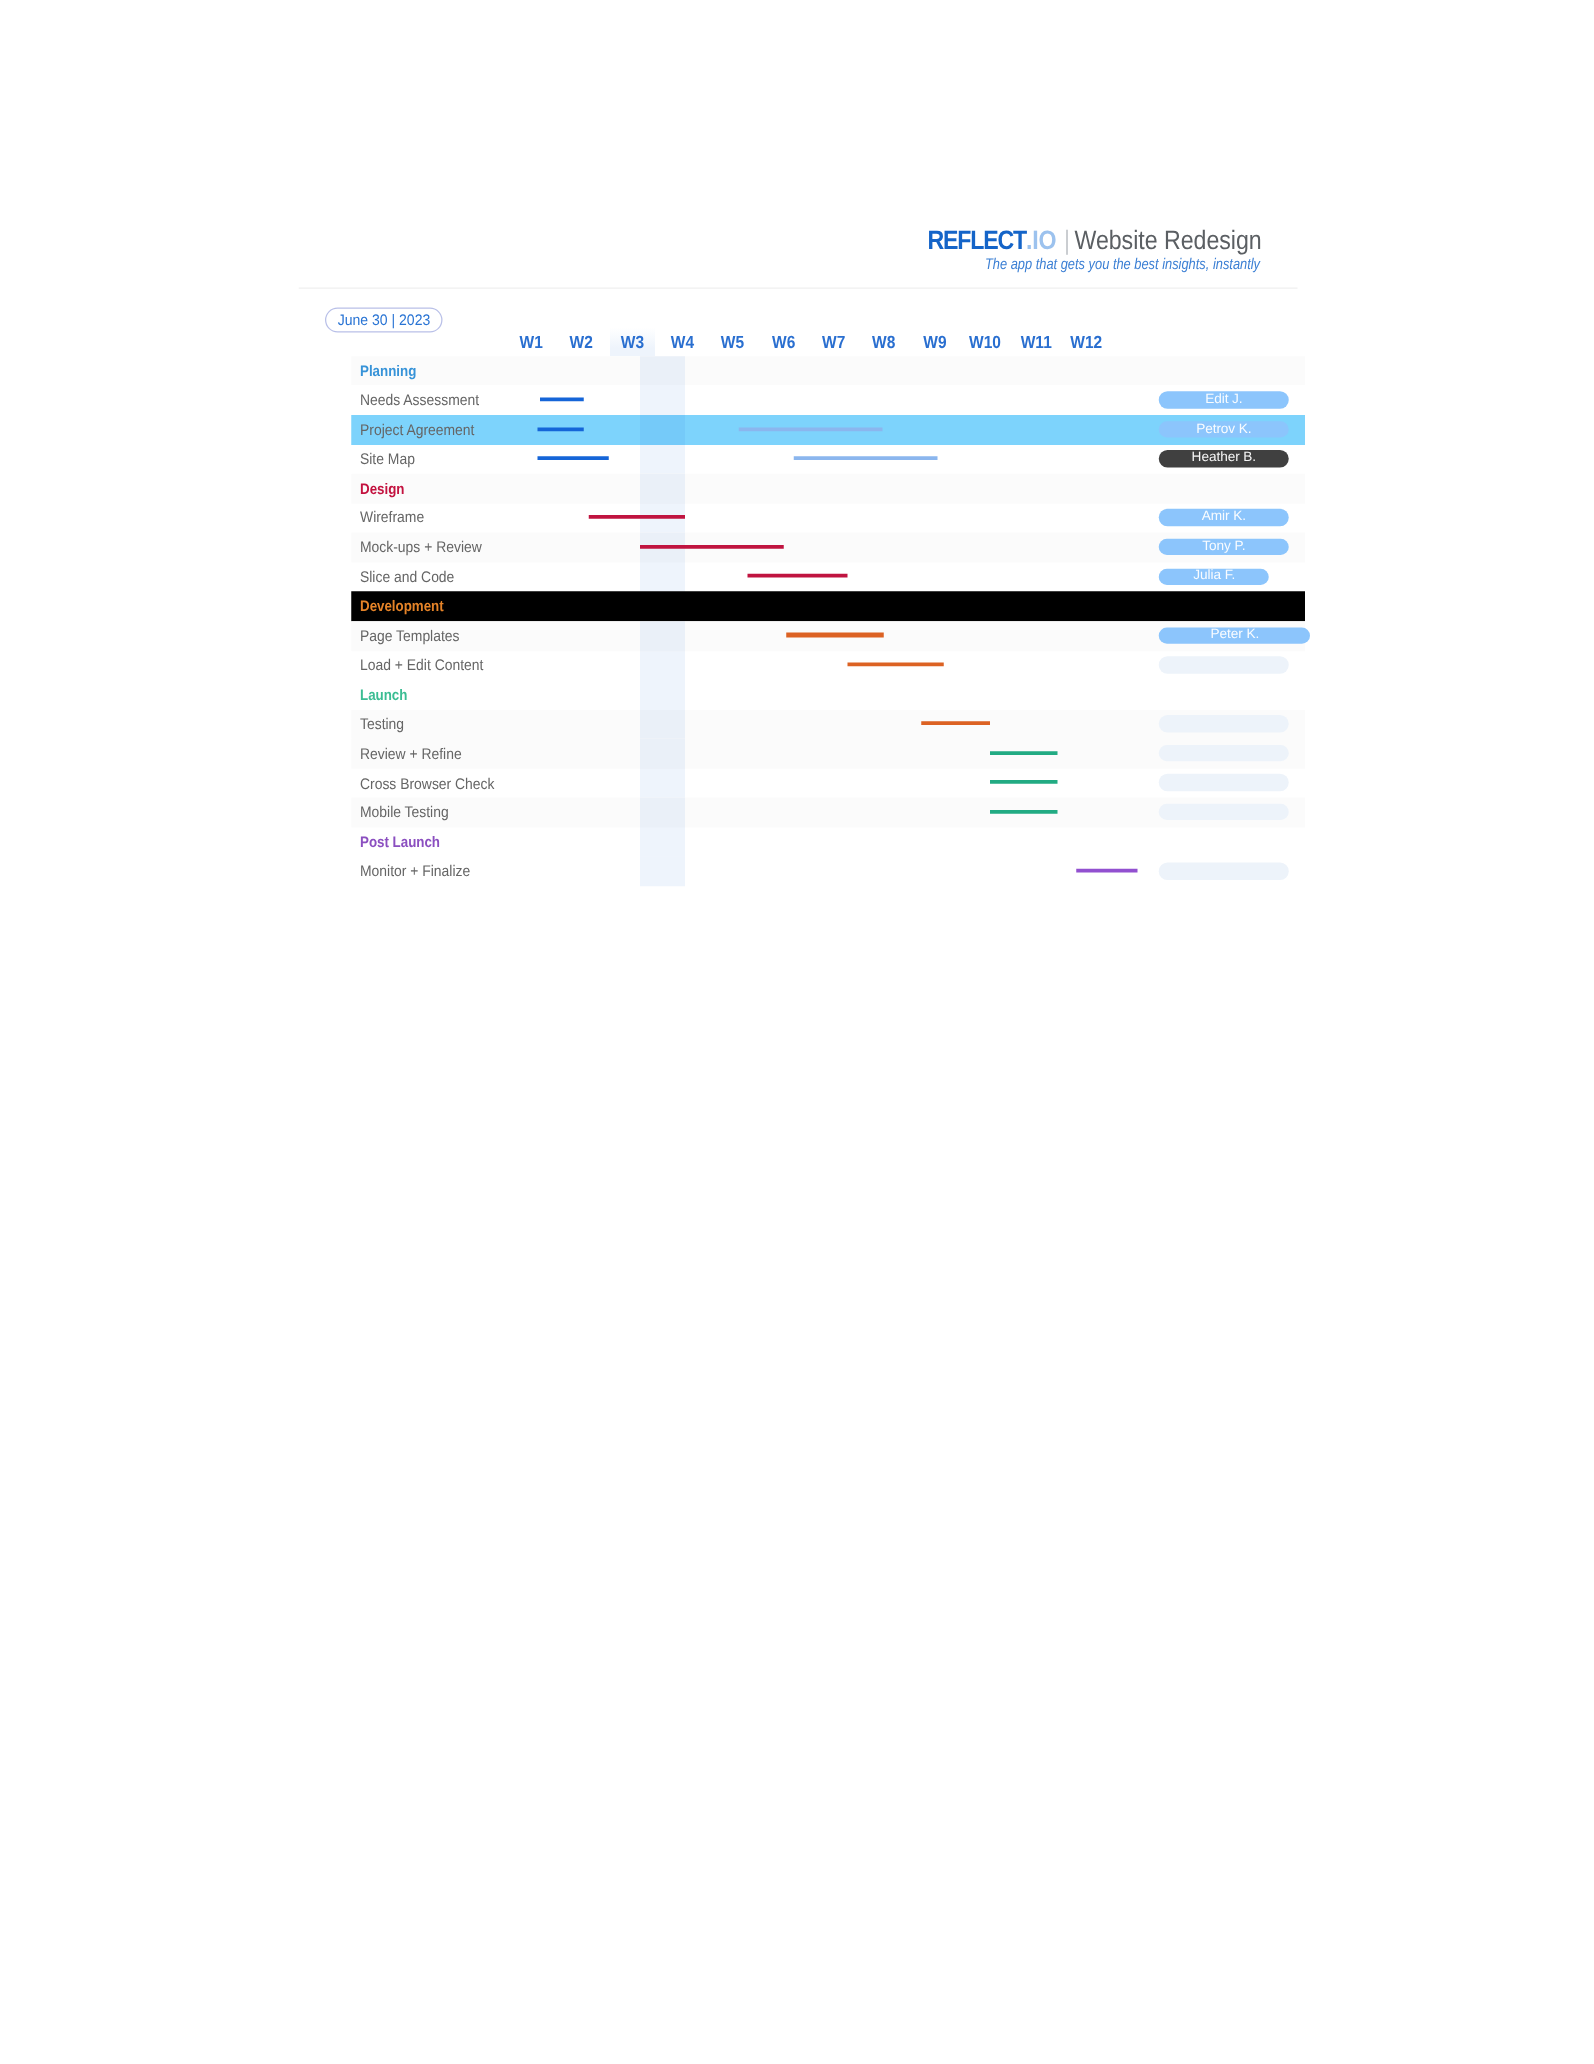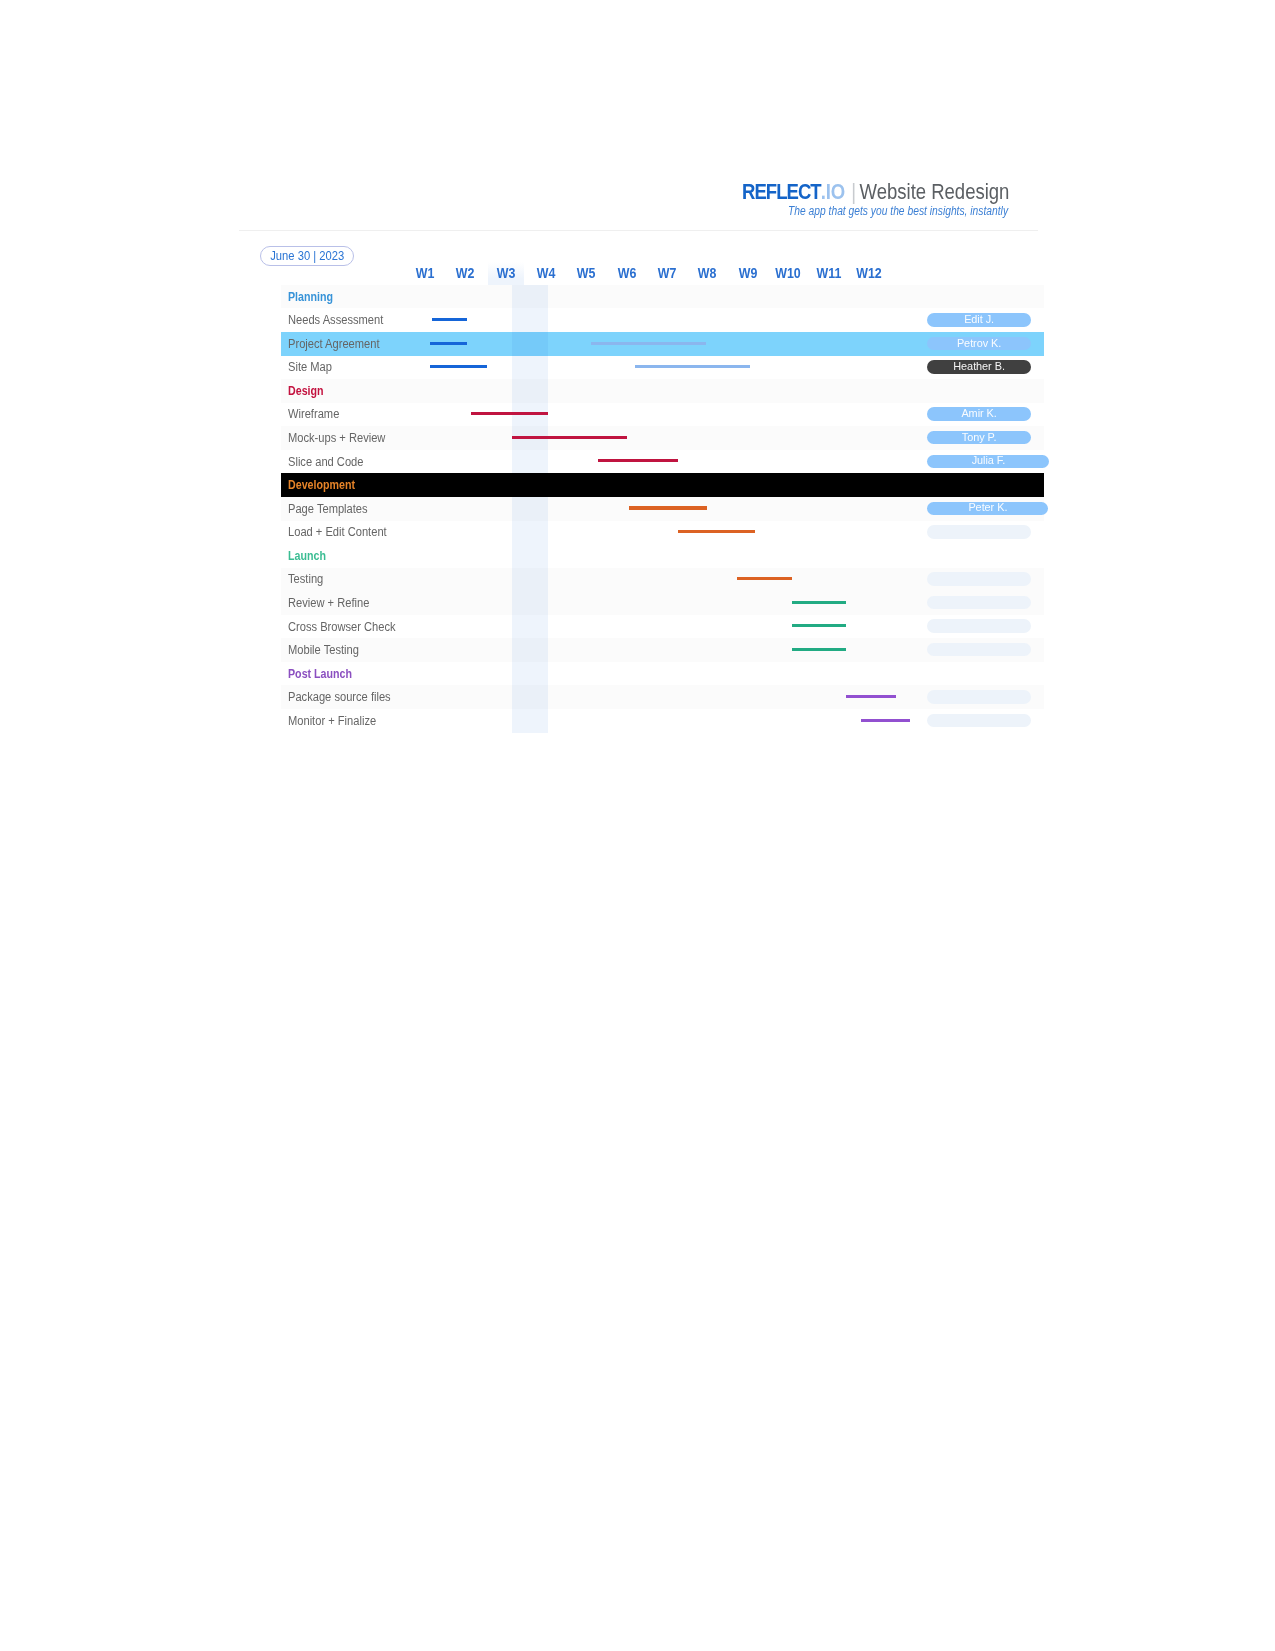--- a/index.html
+++ b/index.html
@@ -109,21 +109,21 @@
         <div class="row alt" style="background: rgb(251, 251, 251);">
           <div class="row-hl" style="left: 230.5px; width: 36.4px; background: rgb(238, 244, 252);"></div>
           <div class="row-label" style="color: rgb(101, 101, 101);">Mock-ups + Review</div>
           <div class="bar" style="left: 231.349px; width: 114.19px; background: rgb(192, 20, 64);"></div>
           <div class="pill" style="left: 646.4px; width: 103.4px; background: rgb(140, 197, 252);">Tony P.</div>
         </div>
         <div class="row">
           <div class="row-hl" style="left: 230.5px; width: 36.4px; background: rgb(238, 244, 252);"></div>
           <div class="row-label" style="color: rgb(101, 101, 101);">Slice and Code</div>
           <div class="bar" style="left: 317.295px; width: 79.4895px; background: rgb(192, 20, 64);"></div>
-          <div class="pill" style="left: 646.4px; width: 122px; background: rgb(140, 197, 252);">Julia F.</div>
+          <div class="pill" style="left: 646.4px; width: 88px; background: rgb(140, 197, 252);">Julia F.</div>
         </div>
         <div class="row alt section" style="background: #000000;">
           <div class="row-hl" style="left: 230.5px; width: 36.4px; background: rgb(238, 244, 252);"></div>
           <div class="row-label" style="color: rgb(229, 131, 40);">Development</div>
         </div>
         <div class="row alt" style="background: rgb(251, 251, 251);">
           <div class="row-hl" style="left: 230.5px; width: 36.4px; background: rgb(238, 244, 252);"></div>
           <div class="row-label" style="color: rgb(101, 101, 101);">Page Templates</div>
           <div class="bar" style="left: 347.961px; width: 78.279px; background: rgb(220, 98, 35);"></div>
           <div class="pill" style="left: 646.4px; width: 121px; background: rgb(140, 197, 252);">Peter K.</div>
@@ -159,26 +159,20 @@
         <div class="row alt" style="background: rgb(251, 251, 251);">
           <div class="row-hl" style="left: 230.5px; width: 36.4px; background: rgb(238, 244, 252);"></div>
           <div class="row-label" style="color: rgb(101, 101, 101);">Mobile Testing</div>
           <div class="bar" style="left: 510.572px; width: 54.069px; background: rgb(34, 171, 131);"></div>
           <div class="pill" style="left: 646.4px; width: 103.4px; background: rgb(237, 243, 250);"></div>
         </div>
         <div class="row section">
           <div class="row-hl" style="left: 230.5px; width: 36.4px; background: rgb(238, 244, 252);"></div>
           <div class="row-label" style="color: rgb(139, 79, 192);">Post Launch</div>
         </div>
-        <div class="row alt" style="background: rgb(251, 251, 251);">
-          <div class="row-hl" style="left: 230.5px; width: 36.4px; background: rgb(238, 244, 252);"></div>
-          <div class="row-label" style="color: rgb(101, 101, 101);">Package source files</div>
-          <div class="bar" style="left: 565.044px; width: 49.6305px; background: rgb(146, 80, 208);"></div>
-          <div class="pill" style="left: 646.4px; width: 103.4px; background: rgb(237, 243, 250);"></div>
-        </div>
         <div class="row">
           <div class="row-hl" style="left: 230.5px; width: 36.4px; background: rgb(238, 244, 252);"></div>
           <div class="row-label" style="color: rgb(101, 101, 101);">Monitor + Finalize</div>
           <div class="bar" style="left: 579.973px; width: 49.227px; background: rgb(146, 80, 208);"></div>
           <div class="pill" style="left: 646.4px; width: 103.4px; background: rgb(237, 243, 250);"></div>
         </div>
       </div>
   </div>
 </div>
 

